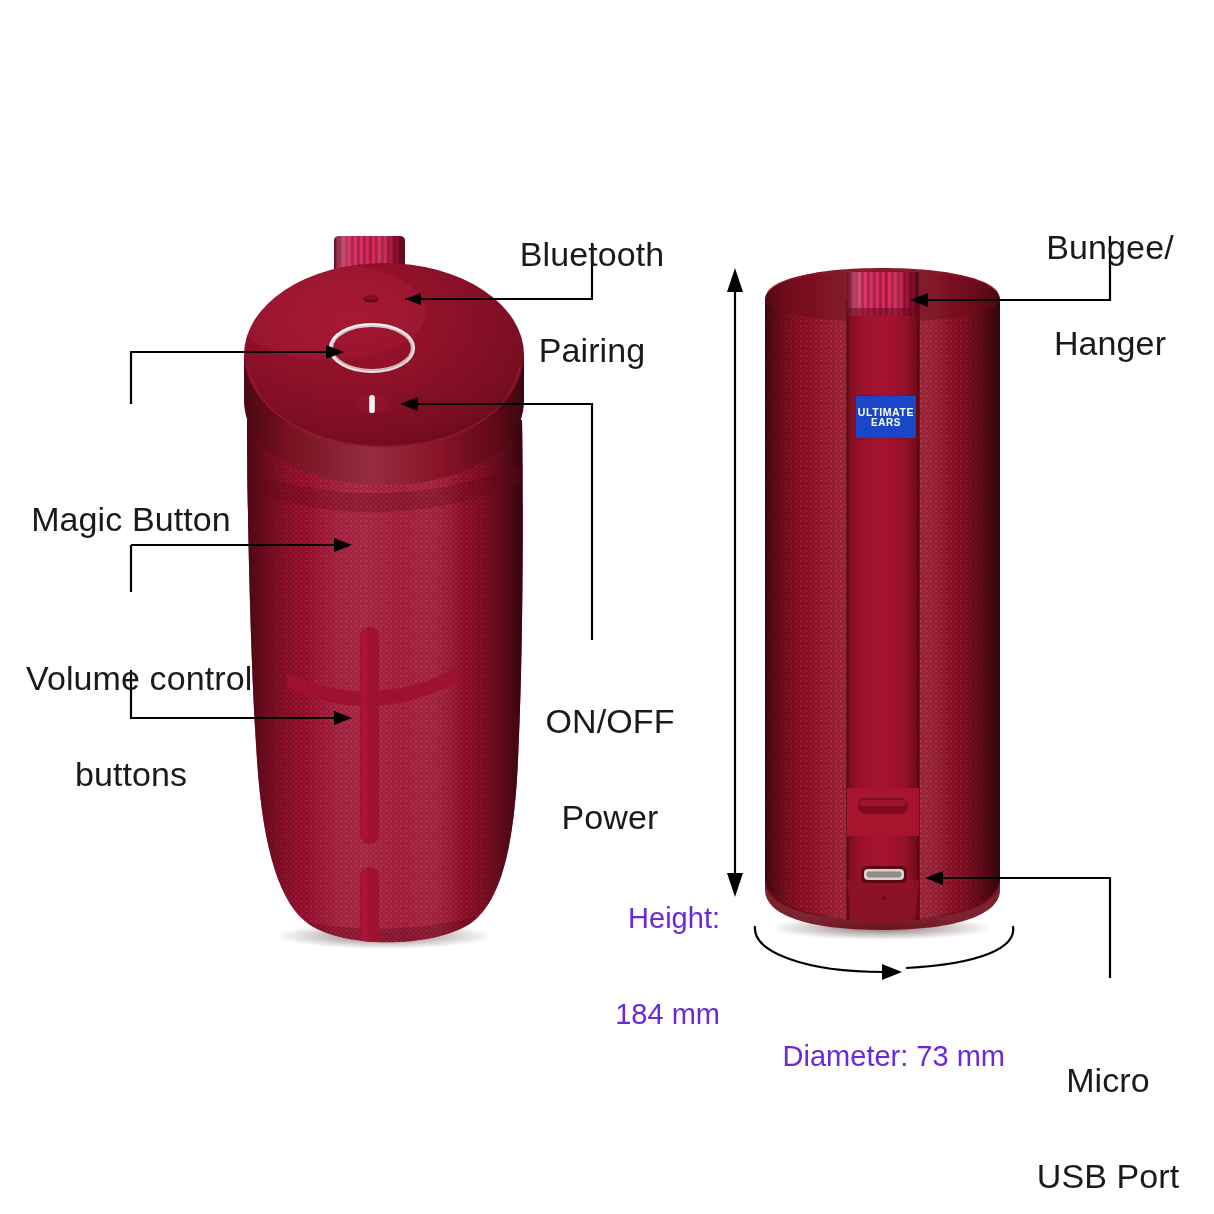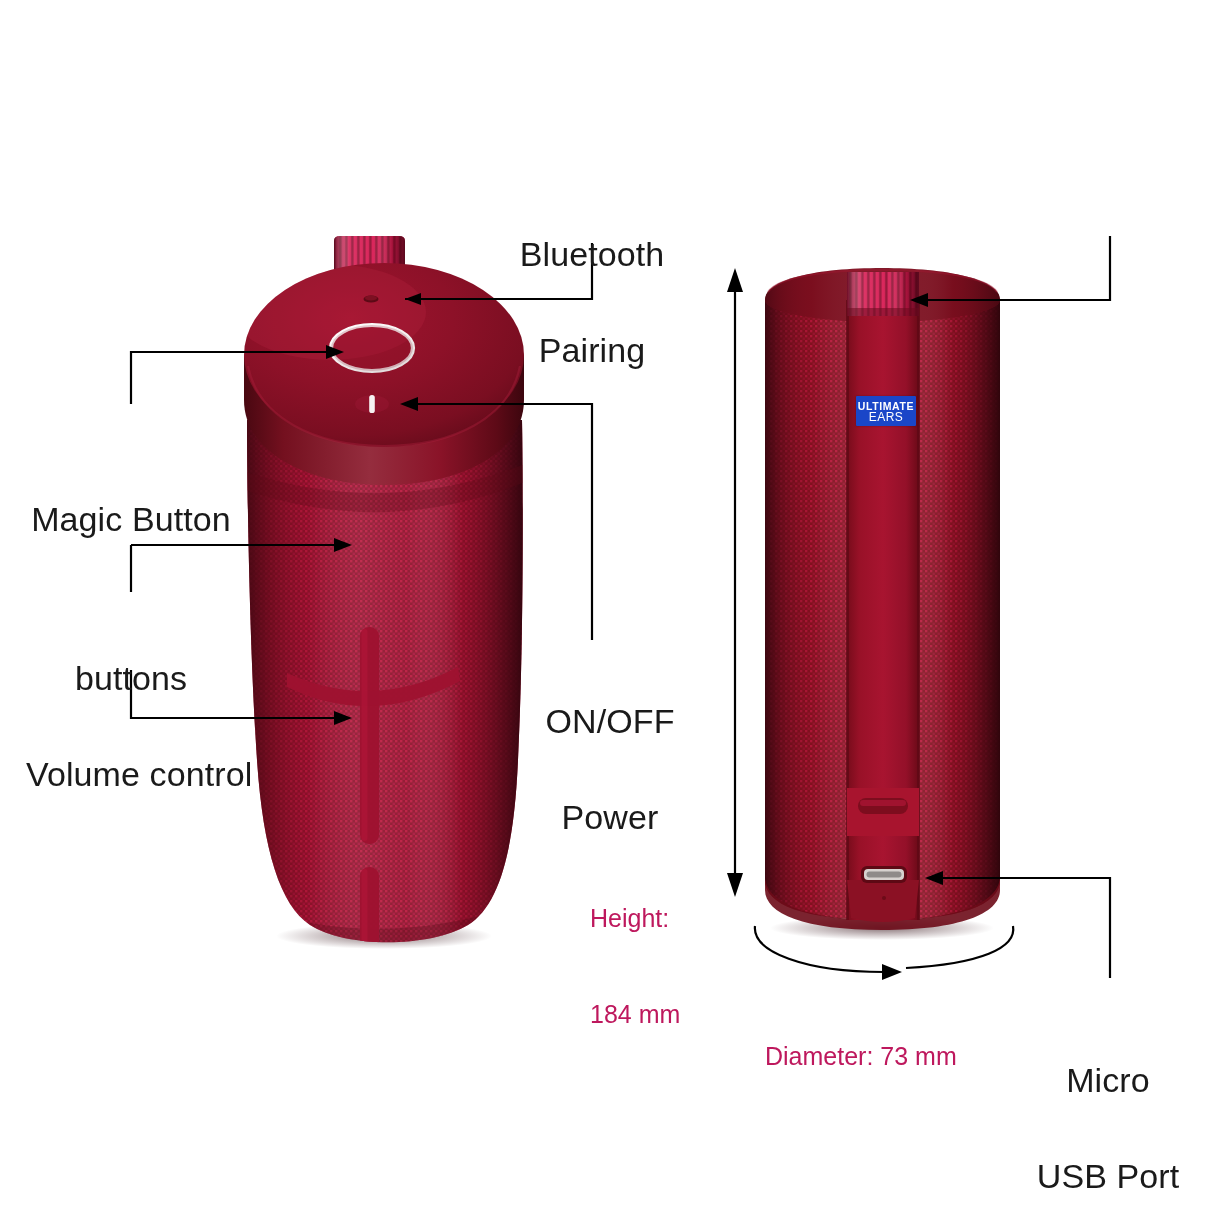--- a/index.html
+++ b/index.html
@@ -31,25 +31,25 @@
     font-size: 34px;
     line-height: 32px;
     color: #1a1a1a;
     white-space: pre;
     text-align: center;
     letter-spacing: 0.1px;
   }
   .dim-text {
     position: absolute;
     font-family: "Liberation Sans", sans-serif;
-    font-size: 25px;
+    font-size: 29px;
     line-height: 32px;
-    color: #be185d;
+    color: #6d28d9;
     white-space: pre;
-    text-align: left;
+    text-align: right;
   }
   .badge {
     position: absolute;
     display: flex;
     flex-direction: column;
     align-items: center;
     justify-content: center;
     background: #1a46c8;
     color: #ffffff;
     font-family: "Liberation Sans", sans-serif;
@@ -57,22 +57,22 @@
     box-shadow: 0 0 2px rgba(0,0,0,0.35);
     overflow: hidden;
   }
   .badge .b1 {
     font-size: 10.5px;
     font-weight: bold;
     letter-spacing: 0.6px;
     line-height: 11px;
   }
   .badge .b2 {
-    font-size: 12px;
-    font-weight: normal;
+    font-size: 10px;
+    font-weight: bold;
     letter-spacing: 0.5px;
     line-height: 10px;
   }
 </style>
 </head>
 <body>
 
 <div id="stage">
 
   <svg class="svg-layer" viewBox="0 0 1214 1214">
@@ -340,44 +340,48 @@
       <line x1="735" y1="285" x2="735" y2="880"></line>
       <polygon points="735,268 727,292 743,292" fill="#000000" stroke="none"></polygon>
       <polygon points="735,897 727,873 743,873" fill="#000000" stroke="none"></polygon>
 
       <path d="M 755,926 C 752,952 805,972 884,972"></path>
       <polygon points="902,972 882,964 882,980" fill="#000000" stroke="none"></polygon>
       <path d="M 906,968 C 980,964 1017,948 1013,926"></path>
     </g>
   </svg>
 
-  <div class="badge" style="left:856px; top:396px; width:60px; height:30px;">
+  <div class="badge" style="left:856px; top:396px; width:60px; height:42px;">
     <span class="b1">ULTIMATE</span>
     <span class="b2">EARS</span>
   </div>
 
   <div class="callout-text" style="left:487px; top:174px; width:210px;">
     <div>Bluetooth</div>
     <div>Pairing</div>
   </div>
 
   <div class="callout-text" style="left:26px; top:439px; width:210px;text-align:center;">
     <div>Magic Button</div>
   </div>
 
   <div class="callout-text" style="left:26px; top:598px; width:210px;">
+    <div>Volume control</div>
     <div>buttons</div>
-    <div>Volume control</div>
   </div>
 
   <div class="callout-text" style="left:505px; top:641px; width:210px;">
     <div>ON/OFF</div>
     <div>Power</div>
   </div>
 
+  <div class="callout-text" style="left:1005px; top:167px; width:210px;">
+    <div>Bungee/</div>
+    <div>Hanger</div>
+  </div>
 
   <div class="callout-text" style="left:1008px; top:1000px; width:200px;">
     <div>Micro</div>
     <div>USB Port</div>
   </div>
 
   <div class="dim-text" style="left:590px; top:838px; width:130px;">
     <div>Height:</div>
     <div>184 mm</div>
   </div>

